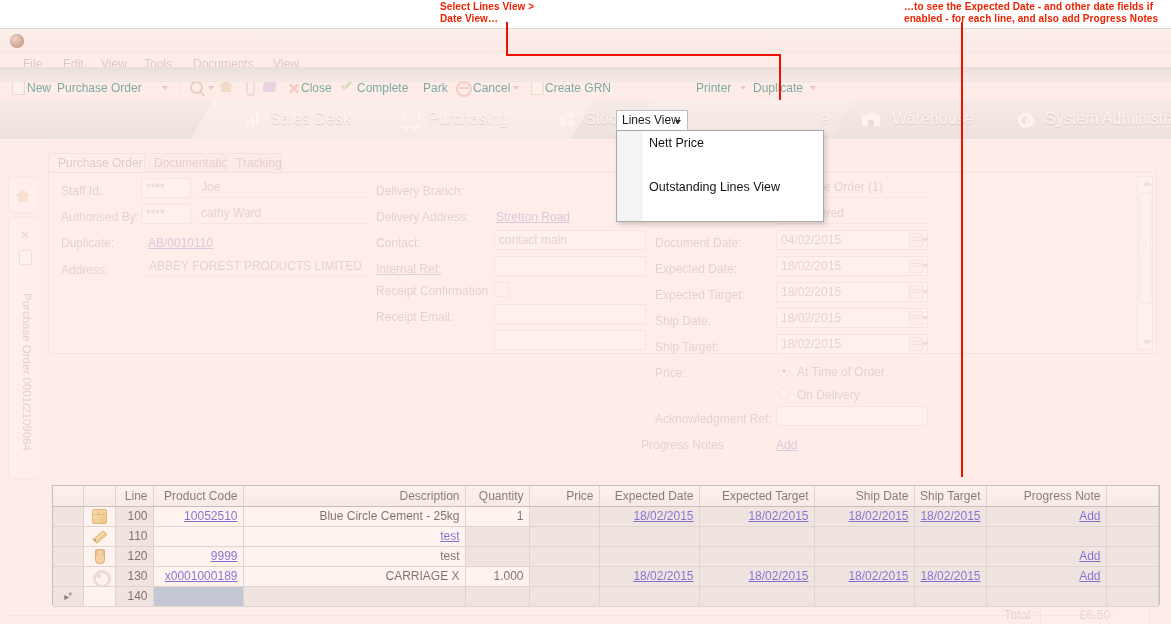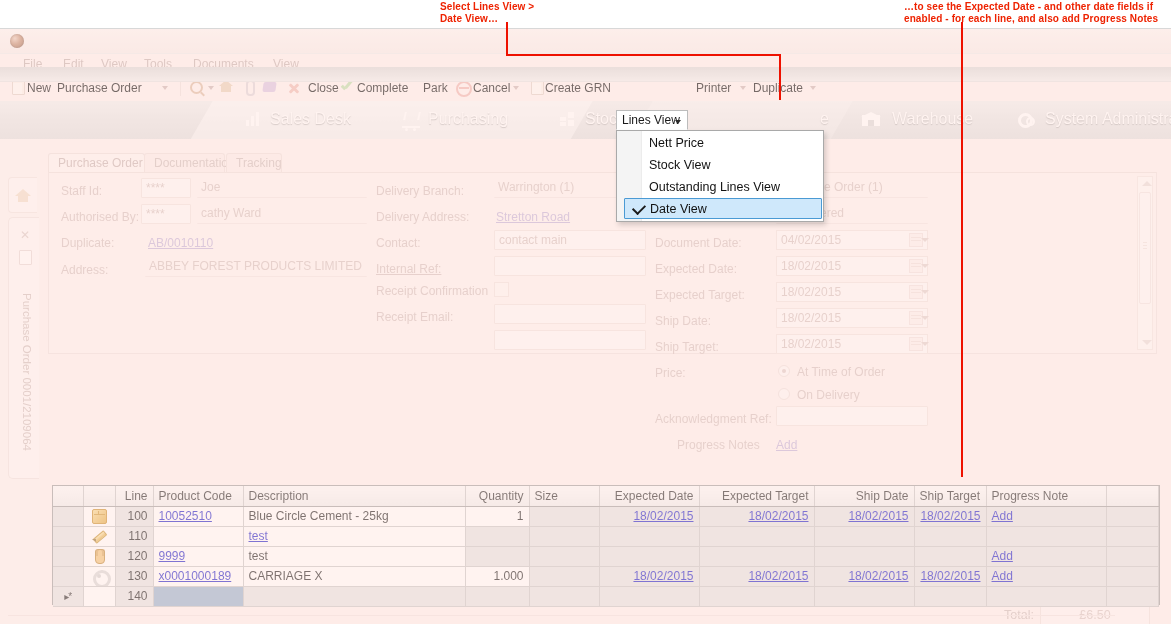--- a/index.html
+++ b/index.html
@@ -46,21 +46,21 @@
   .menubar{position:absolute;left:0;top:24px;width:1171px;height:23px;}
   .menu-item{
     position:absolute;top:3px;height:17px;padding:0 7px;font-size:12px;
     color:#c3b0ad;line-height:17px;cursor:default;
   }
 
   
   .toolbar{position:absolute;left:0;top:47px;width:1171px;height:25px;}
   .tb{
     position:absolute;top:2px;height:21px;line-height:21px;font-size:12px;
-    color:#000000;white-space:nowrap;cursor:default;
+    color:#0f766e;white-space:nowrap;cursor:default;
   }
   .tb-ico{position:absolute;top:4px;width:15px;height:15px;}
   .ico-newdoc{
     background:#fdfaf6;border:1px solid #e0cfc6;border-radius:1px;
     width:11px!important;height:13px!important;top:4px;
     box-shadow:inset -2px 2px 0 #fbf2ea;
   }
   .ico-search{
     border:2px solid #dcb9a0;border-radius:50%;width:9px!important;height:9px!important;top:5px;
   }
@@ -338,21 +338,21 @@
     border-right:1px solid #c6c6c6;border-bottom:1px solid #9b9b9b;
     font-weight:normal;color:#1d1d1d;font-size:12px;padding:0 5px;
     white-space:nowrap;box-sizing:border-box;
   }
   table.g td{
     height:20px;border-right:1px solid #c6c6c6;border-bottom:1px solid #c6c6c6;
     padding:0 5px;white-space:nowrap;overflow:hidden;box-sizing:border-box;
     color:#101010;
   }
   .ta-r{text-align:right;}
-  .ta-l{text-align:left;}
+  .ta-l{text-align:right;}
   .ta-c{text-align:center;}
   .cell-grey{background:#e3e3e3;}
   .cell-white{background:#ffffff;}
   .cell-sel{background:#92b0ce;}
   .cell-hdr-sel{background:#c8c8c8;}
   .glink{color:#1414c8;text-decoration:underline;cursor:pointer;}
   .rowsel{
     display:inline-block;color:#222;font-size:10px;letter-spacing:-1px;line-height:10px;
   }
   
@@ -450,21 +450,21 @@
       <div class="tb" style="left:27px;">New</div>
       <div class="tb" style="left:57px;">Purchase Order</div>
       <div class="caret" style="left:162px;"></div>
       <div class="tb-sep" style="left:180px;"></div>
       <div class="tb-ico ico-search" style="left:190px;"></div>
       <div class="caret" style="left:208px;"></div>
       <div class="tb-ico ico-home" style="left:219px;"></div>
       <div class="tb-ico ico-clip" style="left:246px;"></div>
       <div class="tb-ico ico-book" style="left:263px;"></div>
       <div class="tb-ico ico-x" style="left:288px;"></div>
-      <div class="tb" style="left:308px;">Close</div>
+      <div class="tb" style="left:301px;">Close</div>
       <div class="tb-ico ico-check" style="left:340px;"></div>
       <div class="tb" style="left:357px;">Complete</div>
       <div class="tb" style="left:423px;">Park</div>
       <div class="tb-ico ico-cancel" style="left:456px;"></div>
       <div class="tb" style="left:473px;">Cancel</div>
       <div class="caret" style="left:513px;"></div>
       <div class="tb-ico ico-newdoc" style="left:531px;"></div>
       <div class="tb" style="left:545px;">Create GRN</div>
       <div class="tb" style="left:696px;">Printer</div>
       <div class="caret" style="left:740px;"></div>
@@ -527,21 +527,20 @@
         <div class="fld" style="left:92px;top:31px;width:50px;">****</div>
         <div class="fld flat" style="left:148px;top:31px;width:170px;">cathy Ward</div>
 
         <div class="lbl" style="left:12px;top:63px;">Duplicate:</div>
         <div class="link" style="left:99px;top:63px;">AB/0010110</div>
 
         <div class="lbl" style="left:12px;top:90px;">Address:</div>
         <div class="fld flat" style="left:96px;top:84px;width:222px;">ABBEY FOREST PRODUCTS LIMITED</div>
 
         <div class="lbl" style="left:327px;top:11px;">Delivery Branch:</div>
-        <div class="fld flat" style="left:445px;top:5px;width:152px;">Warrington (1)</div>
 
         <div class="lbl" style="left:327px;top:37px;">Delivery Address:</div>
         <div class="link" style="left:447px;top:37px;">Stretton Road</div>
 
         <div class="lbl" style="left:327px;top:63px;">Contact:</div>
         <div class="fld" style="left:445px;top:57px;width:152px;">contact main</div>
 
         <div class="lbl" style="left:327px;top:89px;text-decoration:underline;">Internal Ref:</div>
         <div class="fld" style="left:445px;top:83px;width:152px;"></div>
 
@@ -584,21 +583,21 @@
 
         <div class="lbl" style="left:606px;top:193px;">Price:</div>
         <div class="radio on" style="left:729px;top:192px;"></div>
         <div class="lbl" style="left:748px;top:192px;">At Time of Order</div>
         <div class="radio" style="left:729px;top:215px;"></div>
         <div class="lbl" style="left:748px;top:215px;">On Delivery</div>
 
         <div class="lbl" style="left:606px;top:239px;">Acknowledgment Ref:</div>
         <div class="fld" style="left:727px;top:233px;width:152px;"></div>
 
-        <div class="lbl" style="left:628px;top:265px;">Progress Notes</div>
+        <div class="lbl" style="left:592px;top:265px;">Progress Notes</div>
         <div class="link" style="left:727px;top:265px;">Add</div>
 
         <div class="vscroll">
           <div class="vs-arrow vs-up"></div>
           <div class="vs-thumb">
             <div class="vs-grip"></div>
           </div>
           <div class="vs-arrow vs-dn"></div>
         </div>
       </div>
@@ -607,26 +606,21 @@
     <div class="wash"></div>
 
     <div class="linesview-btn">
       <span>Lines View</span>
       <span class="caret"></span>
     </div>
 
     <div class="dropdown">
       <div class="gutter"></div>
       <div class="dd-item" style="top:2px;">Nett Price</div>
-      <div class="dd-item" style="top:24px;">Stock View</div>
       <div class="dd-item" style="top:46px;">Outstanding Lines View</div>
-      <div class="dd-item checked" style="top:67px;">
-        <span class="dd-check"></span>
-        <span>Date View</span>
-      </div>
     </div>
 
     <div class="grid">
       <table class="g">
         <colgroup>
           <col style="width:30px">
             <col style="width:32px">
             <col style="width:38px">
           <col style="width:90px">
             <col style="width:222px">
@@ -640,21 +634,21 @@
           <col>
         </colgroup>
         <thead>
           <tr>
             <th class="cell-hdr-sel"></th>
             <th></th>
             <th class="ta-r">Line</th>
             <th class="ta-l">Product Code</th>
             <th class="ta-l">Description</th>
             <th class="ta-r">Quantity</th>
-            <th class="ta-l">Size</th>
+            <th class="ta-l">Price</th>
             <th class="ta-r">Expected Date</th>
             <th class="ta-r">Expected Target</th>
             <th class="ta-r">Ship Date</th>
             <th class="ta-l">Ship Target</th>
             <th class="ta-l">Progress Note</th>
             <th></th>
           </tr>
         </thead>
         <tbody>
 

